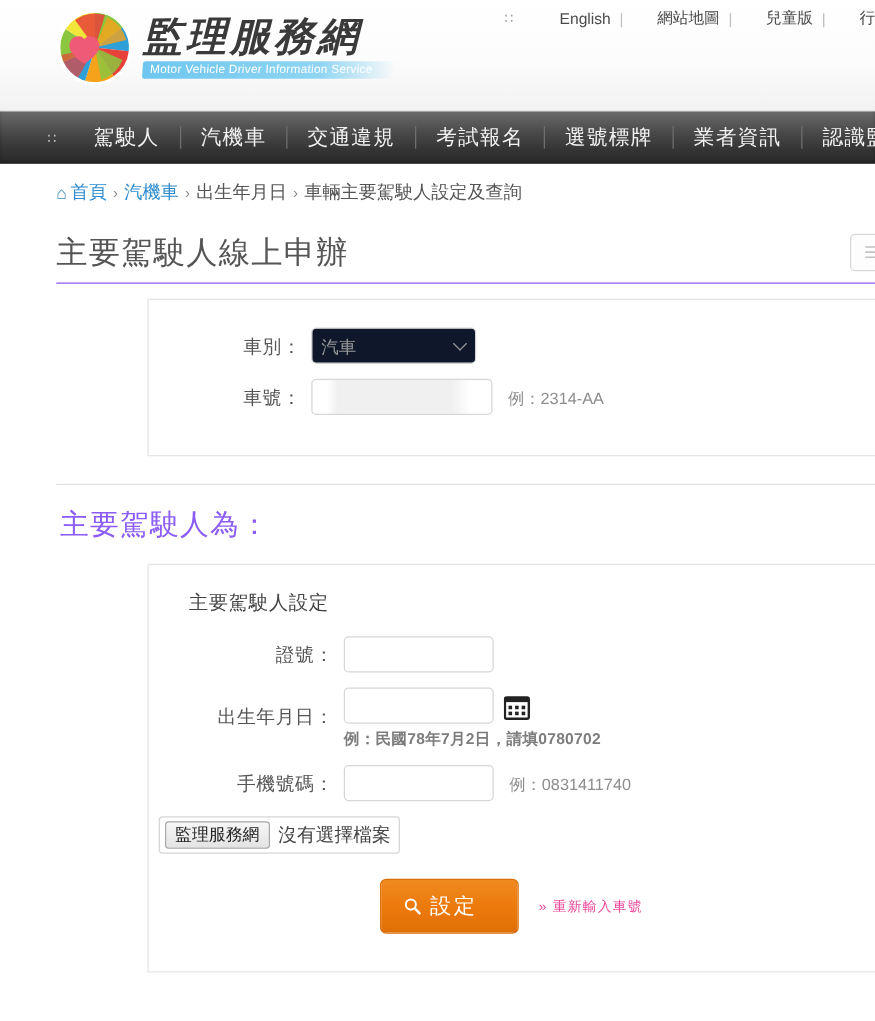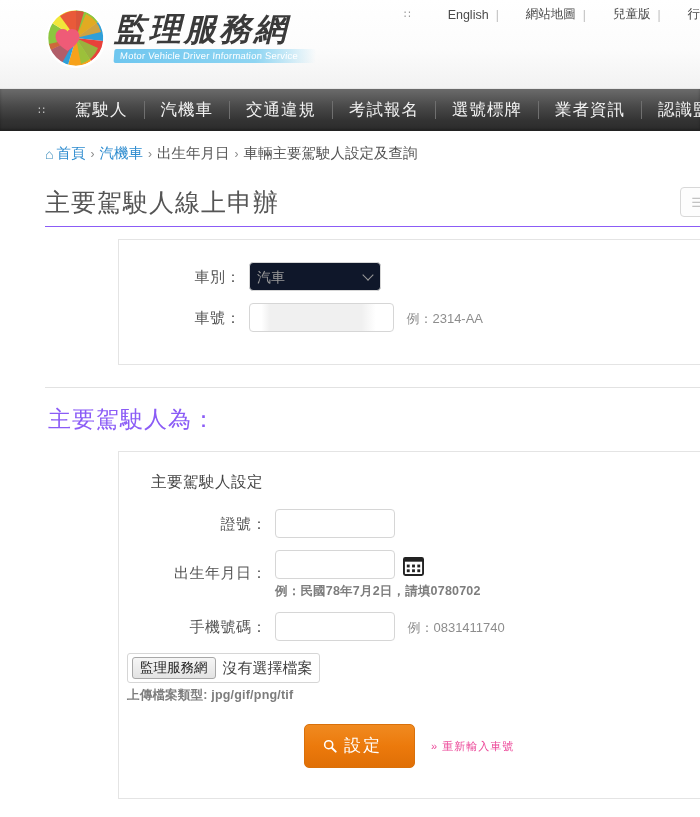--- a/index.html
+++ b/index.html
@@ -467,21 +467,20 @@
         <span class="hint-inline">例：0831411740</span>
       </div>
     </div>
 
     <div class="field-row">
       <div class="field-control">
         <div class="file-box">
           <span class="file-btn">監理服務網</span>
           <span class="file-name">沒有選擇檔案</span>
         </div>
-        <div class="sub-hint">上傳檔案類型: jpg/gif/png/tif</div>
       </div>
     </div>
 
     <div class="actions">
       <button class="btn-submit">
         <svg class="mag-icon" viewBox="0 0 16 16">
           <circle cx="6.5" cy="6.5" r="4.6" fill="none" stroke="#ffffff" stroke-width="1.8"></circle>
           <line x1="10" y1="10" x2="14.5" y2="14.5" stroke="#ffffff" stroke-width="2.2" stroke-linecap="round"></line>
         </svg>
         <span>設定</span>

